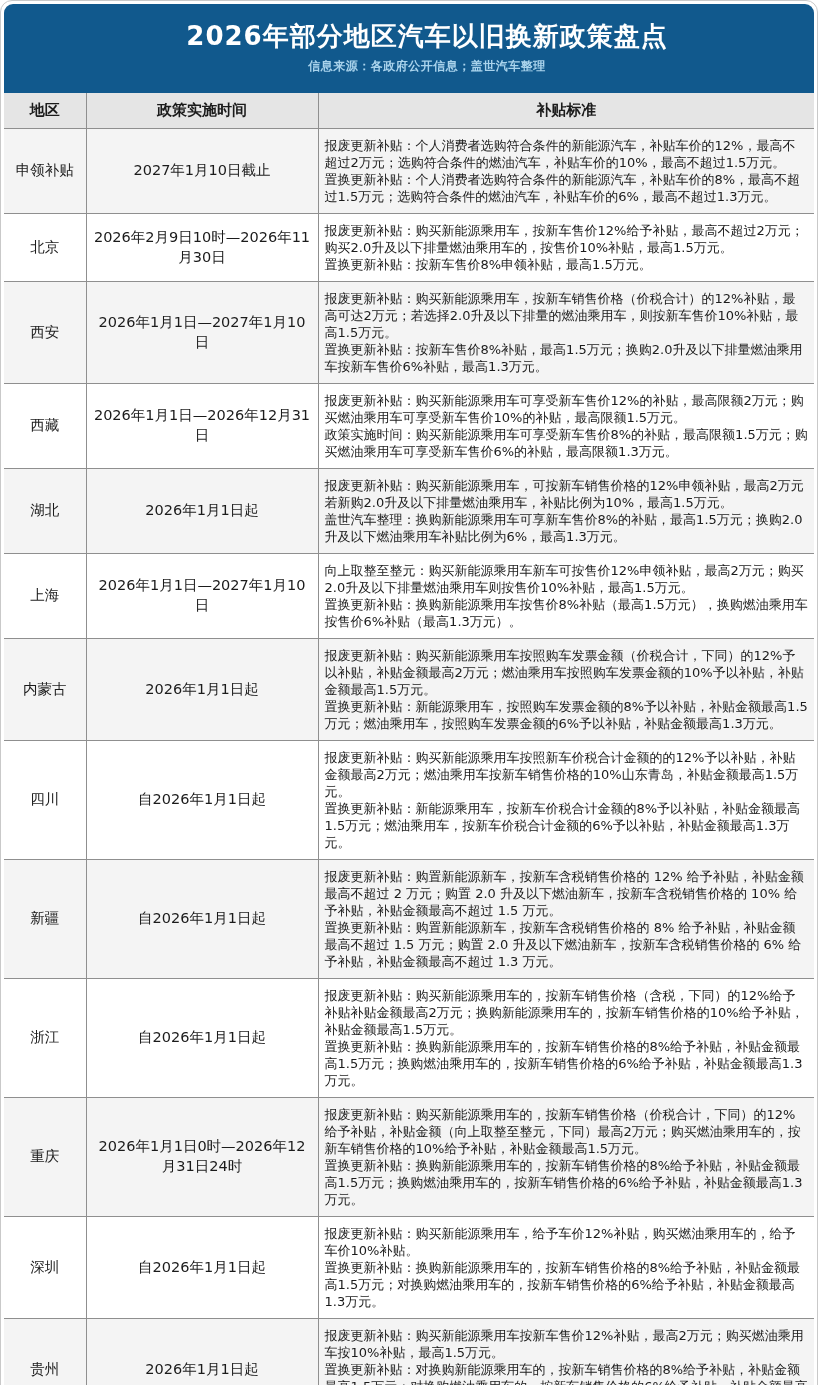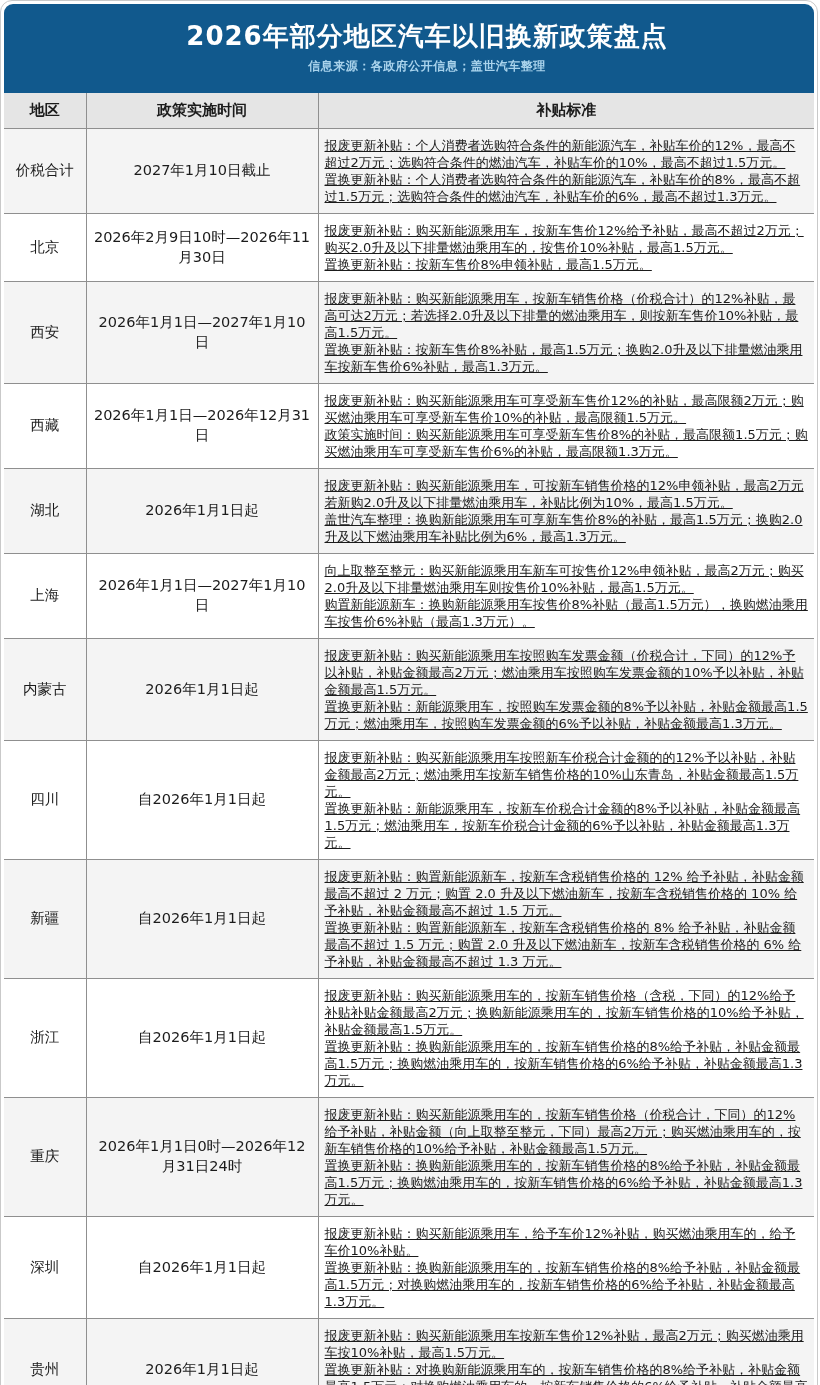--- a/index.html
+++ b/index.html
@@ -73,21 +73,20 @@
     text-align: center;
     font-size: 14.5px;
     padding: 4px 6px;
     line-height: 1.35;
   }
   table.policy tbody td.cell-policy {
     text-align: left;
     font-size: 13px;
     line-height: 17px;
     padding: 8px 6px 8px 6px;
-    text-decoration: underline;
   }
   table.policy tbody tr:nth-child(odd) td { background: #f4f4f4; }
   table.policy tbody tr:nth-child(even) td { background: #ffffff; }
   .policy-par { margin: 0; }
 </style>
 </head>
 <body>
 
 <div class="frame">
   <div class="banner">
@@ -103,21 +102,21 @@
     </colgroup>
     <thead>
       <tr>
         <th>地区</th>
         <th>政策实施时间</th>
         <th>补贴标准</th>
       </tr>
     </thead>
     <tbody id="table-body">
   <tr>
-    <td class="cell-region">价税合计</td>
+    <td class="cell-region">申领补贴</td>
     <td class="cell-period">2027年1月10日截止</td>
     <td class="cell-policy">
             <div class="policy-par">报废更新补贴：个人消费者选购符合条件的新能源汽车，补贴车价的12%，最高不超过2万元；选购符合条件的燃油汽车，补贴车价的10%，最高不超过1.5万元。</div>
             <div class="policy-par">置换更新补贴：个人消费者选购符合条件的新能源汽车，补贴车价的8%，最高不超过1.5万元；选购符合条件的燃油汽车，补贴车价的6%，最高不超过1.3万元。</div>
           </td>
   </tr>
 
   <tr>
     <td class="cell-region">北京</td>
     <td class="cell-period">2026年2月9日10时—2026年11月30日</td>
@@ -152,21 +151,21 @@
             <div class="policy-par">报废更新补贴：购买新能源乘用车，可按新车销售价格的12%申领补贴，最高2万元若新购2.0升及以下排量燃油乘用车，补贴比例为10%，最高1.5万元。</div>
             <div class="policy-par">盖世汽车整理：换购新能源乘用车可享新车售价8%的补贴，最高1.5万元；换购2.0升及以下燃油乘用车补贴比例为6%，最高1.3万元。</div>
           </td>
   </tr>
 
   <tr>
     <td class="cell-region">上海</td>
     <td class="cell-period">2026年1月1日—2027年1月10日</td>
     <td class="cell-policy">
             <div class="policy-par">向上取整至整元：购买新能源乘用车新车可按售价12%申领补贴，最高2万元；购买2.0升及以下排量燃油乘用车则按售价10%补贴，最高1.5万元。</div>
-            <div class="policy-par">购置新能源新车：换购新能源乘用车按售价8%补贴（最高1.5万元），换购燃油乘用车按售价6%补贴（最高1.3万元）。</div>
+            <div class="policy-par">置换更新补贴：换购新能源乘用车按售价8%补贴（最高1.5万元），换购燃油乘用车按售价6%补贴（最高1.3万元）。</div>
           </td>
   </tr>
 
   <tr>
     <td class="cell-region">内蒙古</td>
     <td class="cell-period">2026年1月1日起</td>
     <td class="cell-policy">
             <div class="policy-par">报废更新补贴：购买新能源乘用车按照购车发票金额（价税合计，下同）的12%予以补贴，补贴金额最高2万元；燃油乘用车按照购车发票金额的10%予以补贴，补贴金额最高1.5万元。</div>
             <div class="policy-par">置换更新补贴：新能源乘用车，按照购车发票金额的8%予以补贴，补贴金额最高1.5万元；燃油乘用车，按照购车发票金额的6%予以补贴，补贴金额最高1.3万元。</div>
           </td>

